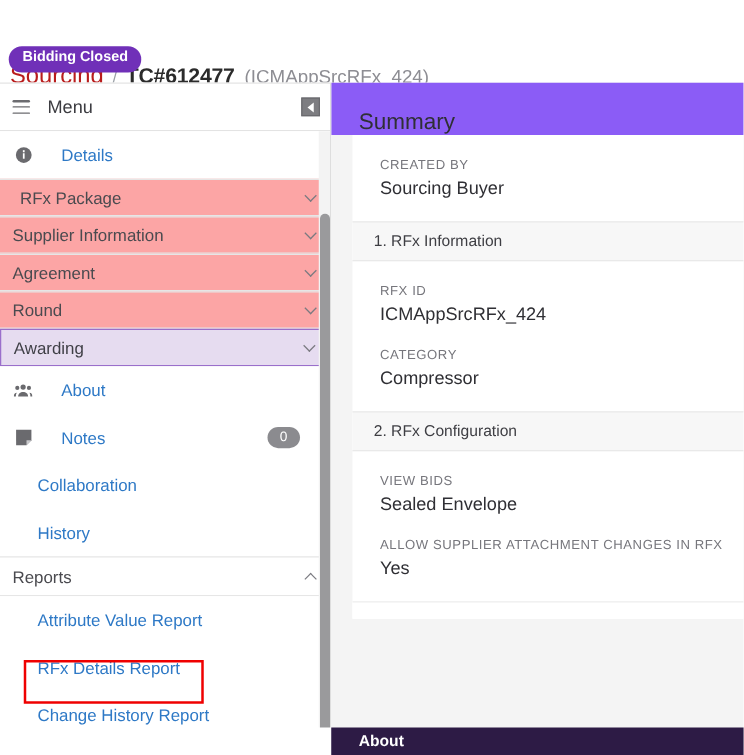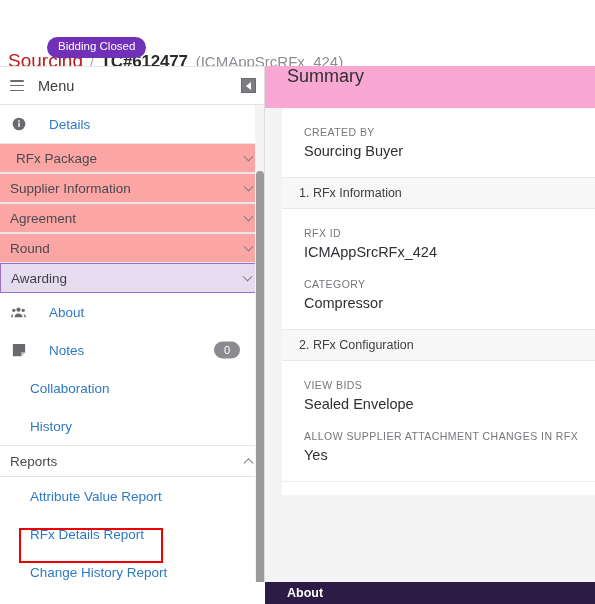--- a/index.html
+++ b/index.html
@@ -29,23 +29,23 @@
   .crumb-sep { color: #9aa0a6; font-size: 13px; margin: 0 7px; }
   .crumb-main {
     color: #2b2b2b; font-size: 17px; font-weight: bold; letter-spacing: -0.2px;
   }
   .crumb-alias {
     color: #8d8d93; font-size: 15px; margin-left: 8px; margin-top: 43px;
   }
   .status-pill {
     position: absolute; left: 7px; top: 37px;
     background: #7030b8; color: #ffffff;
-    font-size: 11.5px; font-weight: normal;
+    font-size: 11.5px; font-weight: bold;
     padding: 4px 11px 5px; border-radius: 11px;
-    display: inline-block; line-height: 1; margin-left: 40px;
+    display: inline-block; line-height: 1;
   }
 
   
   .sidebar {
     position: absolute; left: 0; top: 66px; width: 265px; height: 538px;
     background: #ffffff; border-top: 1px solid #e3e3e3;
     border-right: 1px solid #dedede;
     overflow: hidden;
   }
   .menu-head {
@@ -122,22 +122,22 @@
     position: absolute; right: 0.5px; top: 66px; width: 8px; height: 470px;
     background: #9a9a9c; border-radius: 4px; cursor: pointer;
   }
 
   
   .main {
     position: absolute; left: 265px; top: 66px; width: 330px; height: 538px;
     background: #f4f4f4; overflow: hidden;
   }
   .main-head {
-    height: 42px; display: flex; align-items: flex-start;
-    padding-left: 22px; background: #f9a8d4;
+    height: 42px; display: flex; align-items: flex-end;
+    padding-left: 22px; background: #8b5cf6;
   }
   .main-title { font-size: 18px; color: #2f2f34; }
   .card {
     margin-left: 17px; margin-right: 0;
     background: #ffffff; width: 313px;
   }
   .card-pad { padding: 18px 0 12px 22px; }
   .field { margin-bottom: 18px; }
   .field:last-child { margin-bottom: 6px; }
   .field-label {

